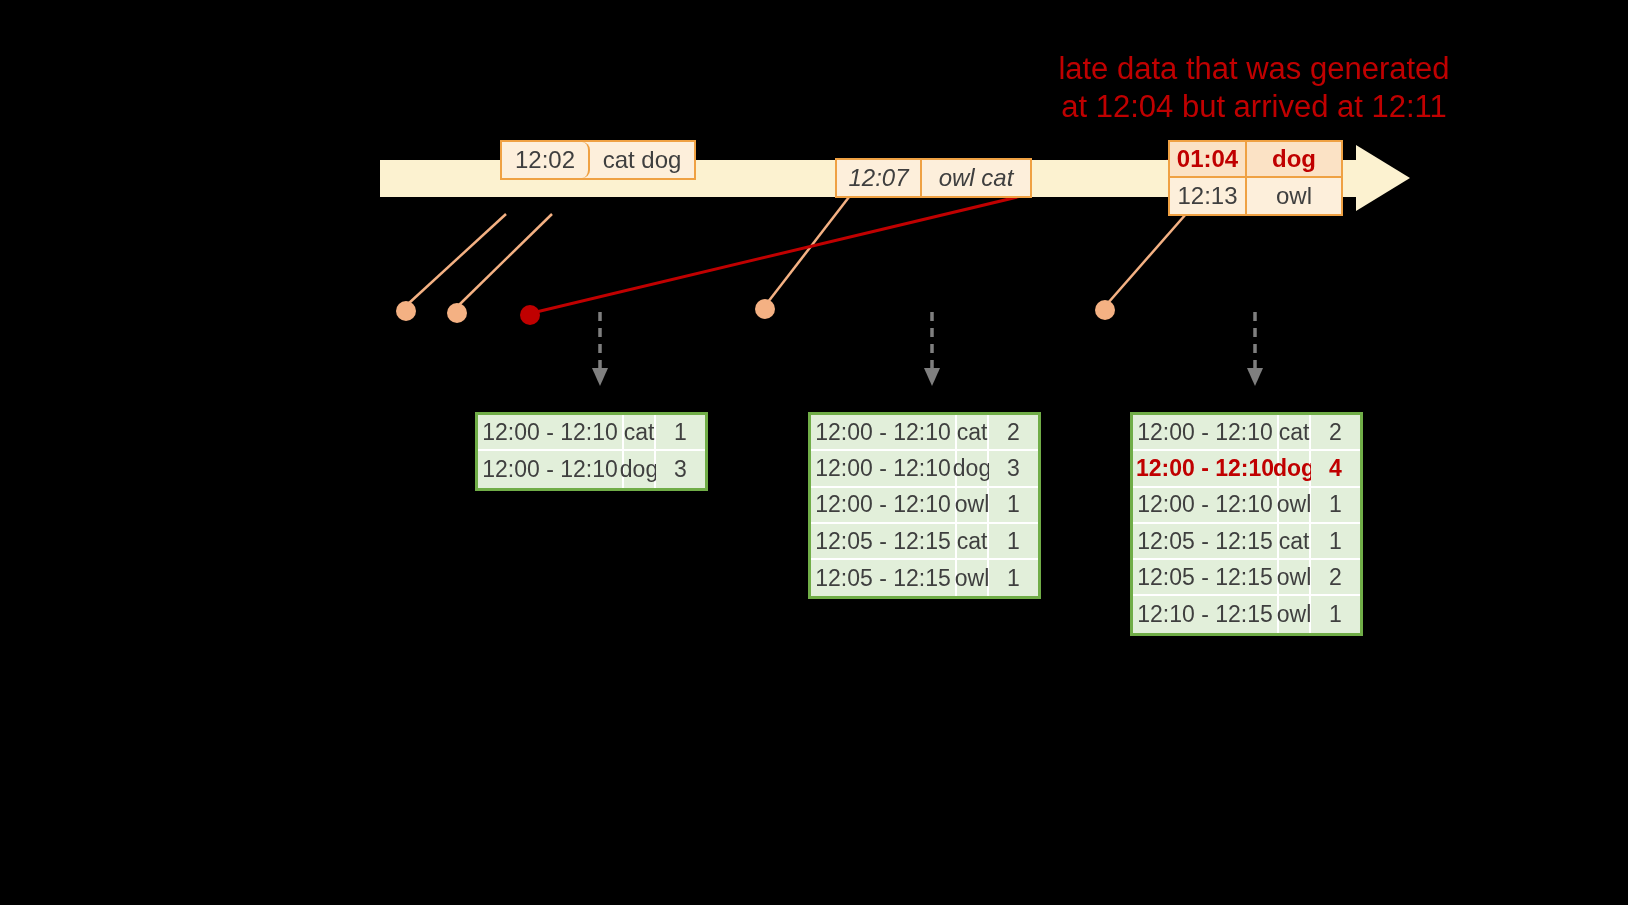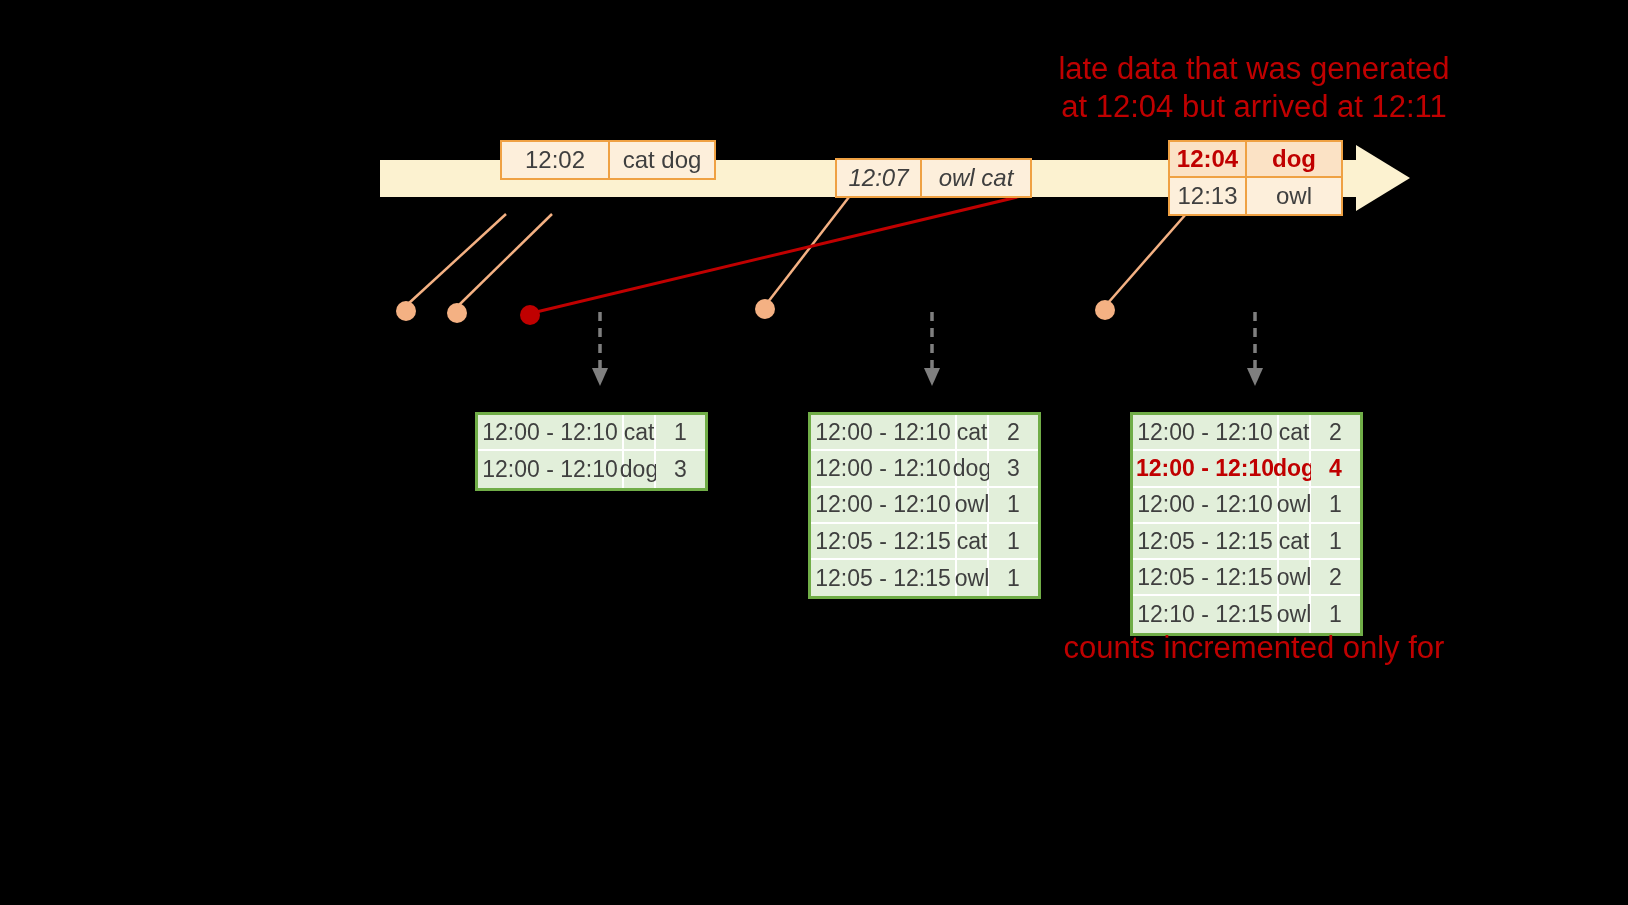--- a/index.html
+++ b/index.html
@@ -32,21 +32,21 @@
   .ann-bottom { left:1018px; top:629px; width:472px; }
 
   .event-box { position:absolute; z-index:2; border:2.5px solid var(--event-border);
     background:var(--event-fill); }
   .erow { display:flex; height:36px; border-bottom:2.5px solid var(--event-border); }
   .erow:last-child { border-bottom:none; }
   .event-box .cell { display:flex; align-items:center; justify-content:center;
     font-size:24px; color:var(--text); background:var(--event-fill); white-space:nowrap; }
   .event-box .c0 { border-right:2.5px solid var(--event-border); }
   .erow.highlight .cell { background:var(--event-fill-late); color:var(--late-red); font-weight:700; }
-  .ebox0 { left:500px; top:140px; } .ebox0 .c0 { width:108px; } .ebox0 .c1 { width:104px; }
+  .ebox0 { left:500px; top:140px; } .ebox0 .c0 { width:88px;border-radius:8px; } .ebox0 .c1 { width:104px; }
   .ebox1 { left:835px; top:158px;font-style:italic; } .ebox1 .c0 { width:85px; } .ebox1 .c1 { width:108px; }
   .ebox2 { left:1168px; top:140px; } .ebox2 .c0 { width:77px; } .ebox2 .c1 { width:94px; }
 
   .gtable { position:absolute; z-index:2; border:3px solid var(--table-border); background:#ffffff;margin-top:24px; }
   .trow { display:flex; height:36.3px; border-bottom:2px solid #ffffff; }
   .trow:last-child { border-bottom:none; }
   .gtable .cell { display:flex; align-items:center; justify-content:center;
     font-size:23px; color:var(--text); background:var(--table-fill); white-space:nowrap; }
   .gtable .c0 { width:146px; border-right:2px solid #ffffff; }
   .gtable .c1 { width:32px;  border-right:2px solid #ffffff; }
@@ -103,21 +103,21 @@
       </div>
     </div>
   <div class="event-box ebox1">
       <div class="erow">
         <div class="cell c0">12:07</div>
         <div class="cell c1">owl cat</div>
       </div>
     </div>
   <div class="event-box ebox2">
       <div class="erow highlight">
-        <div class="cell c0">12:04</div>
+        <div class="cell c0">01:04</div>
         <div class="cell c1">dog</div>
       </div>
       <div class="erow">
         <div class="cell c0">12:13</div>
         <div class="cell c1">owl</div>
       </div>
     </div>
 
   <div class="gtable t0">
       <div class="trow">
@@ -185,16 +185,15 @@
         <div class="cell c2">2</div>
       </div>
       <div class="trow">
         <div class="cell c0">12:10 - 12:15</div>
         <div class="cell c1">owl</div>
         <div class="cell c2">1</div>
       </div>
     </div>
 
   <div class="annotation ann-bottom">
-    <div>counts incremented only for</div>
   </div>
 
 </div>
 
 </body></html>

